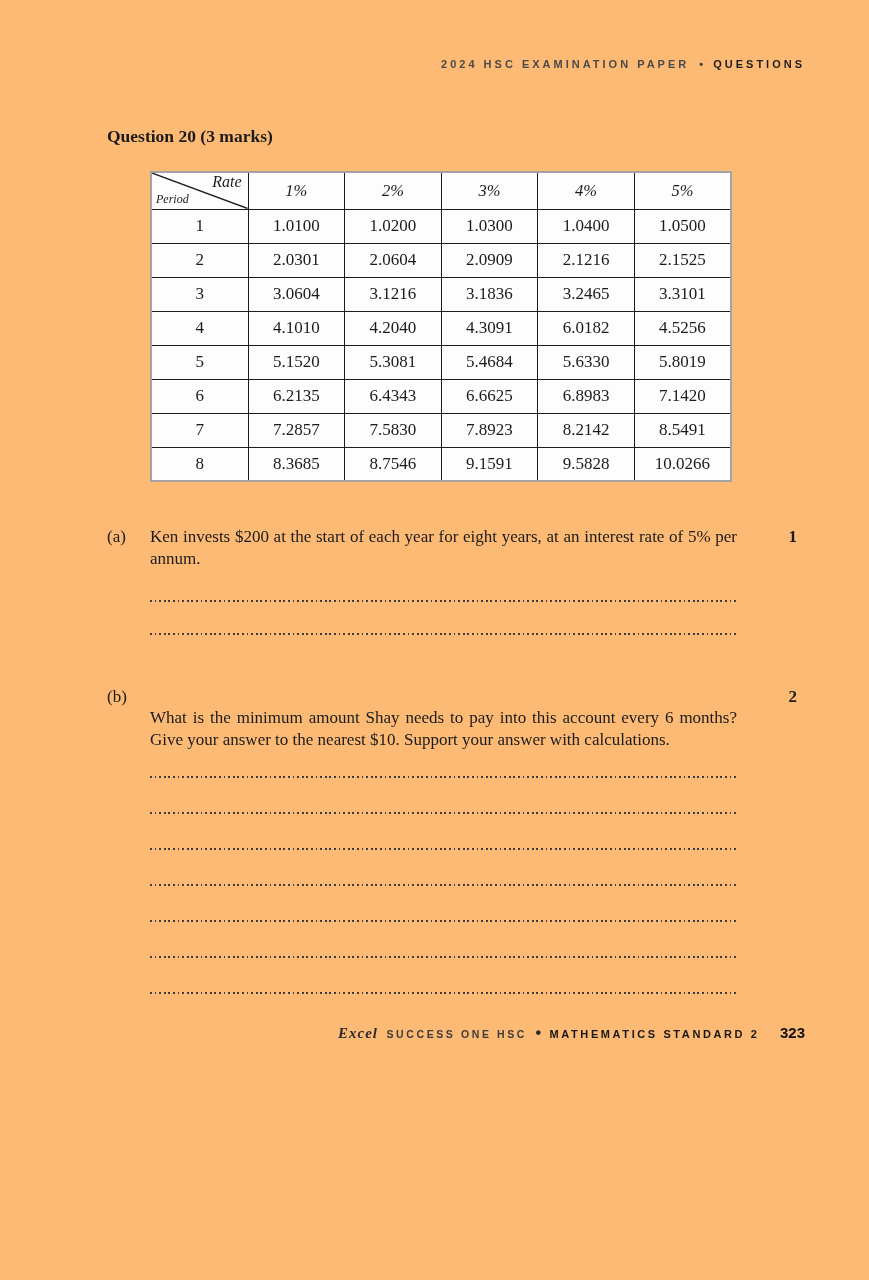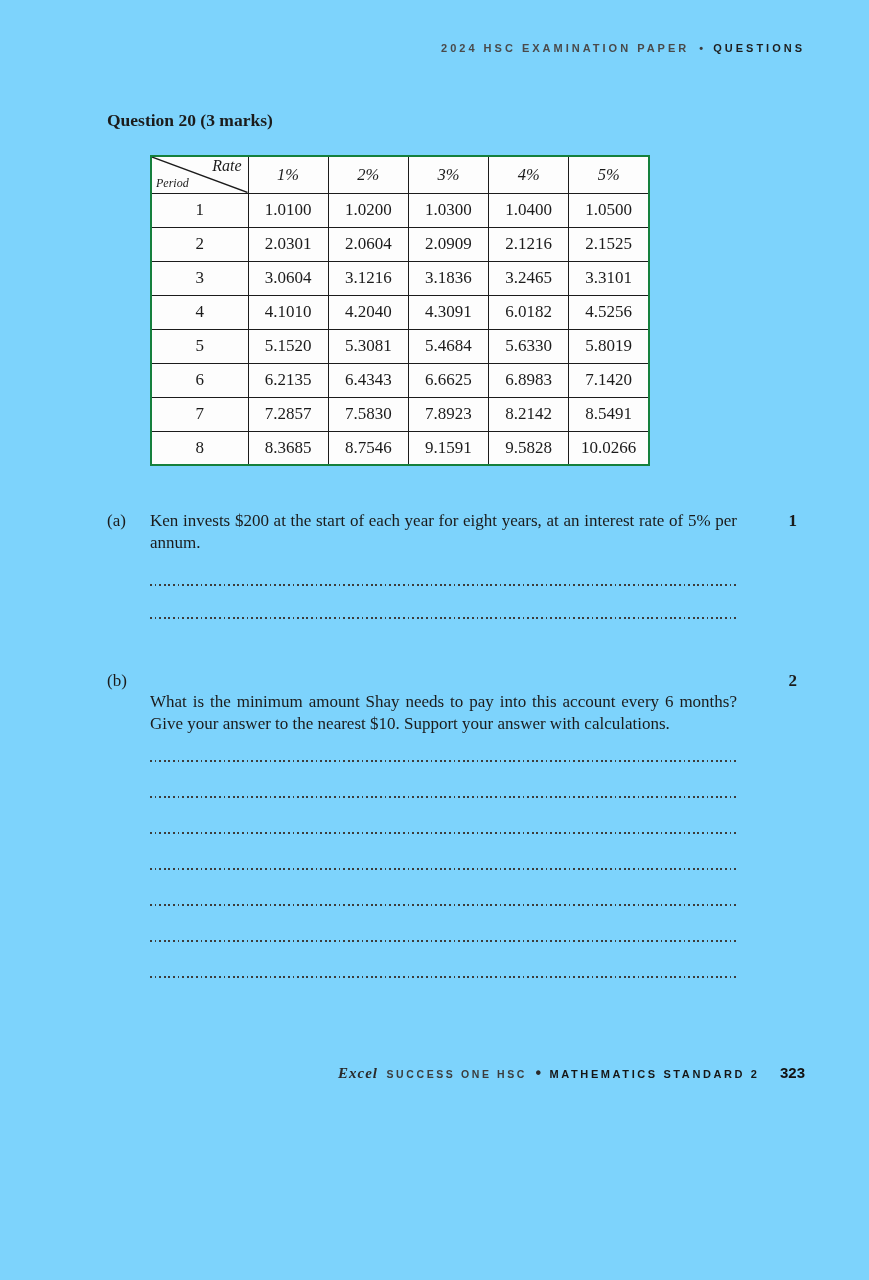--- a/index.html
+++ b/index.html
@@ -2,23 +2,23 @@
 <html><head>
 <meta charset="utf-8">
 <style>
   * { margin: 0; padding: 0; box-sizing: border-box; }
   html, body { background: #ffffff; }
   .page {
     position: relative;
     width: 869px;
     height: 1280px;
     margin: 0 auto;
-    background: #7dd3fc;
+    background: #fdba74;
     overflow: hidden;
-    padding: 42px 64px 0 107px;
+    padding: 58px 64px 0 107px;
     font-family: "Liberation Serif", serif;
     color: #1b1b1b;
   }
 
   
   .running-header {
     text-align: right;
     font-family: "Liberation Sans", sans-serif;
     font-size: 11px;
     line-height: 13px;
@@ -33,22 +33,22 @@
   .question-heading { margin-top: 54px; font-size: 17.5px; line-height: 23px; }
   .question-heading .q-number { font-weight: 700; }
   .question-heading .q-marks { font-weight: 700; }
   .intro { margin-top: 20px; width: 632px; font-size: 17px; line-height: 21px; }
 
   
   .fv-table-wrap { margin-top: 23px; margin-left: 43px; }
   table.fv-table {
     border-collapse: collapse;
     table-layout: fixed;
-    width: 500px;
-    border: 2px solid #15803d;
+    width: 582px;
+    border: 2px solid #a3a3a3;
     background: #fdfdfd;
   }
   table.fv-table th, table.fv-table td {
     border: 1.5px solid #1c1c1c;
     text-align: center;
     vertical-align: middle;
     font-weight: 400;
   }
   table.fv-table col.c-period { width: 97px; }
   .corner-cell { position: relative; height: 37px; padding: 0; }
@@ -86,21 +86,21 @@
     background-image: repeating-linear-gradient(to right, #3c3c3c 0 1.8px, transparent 1.8px 4.6px);
     background-size: 100% 2px;
     background-repeat: no-repeat;
     background-position: left bottom;
   }
   .answer-area-b .answer-line { height: 36px; }
   .answer-area-b .answer-line:first-child { height: 28px; }
 
   
   .running-footer {
-    margin-top: 86px;
+    margin-top: 30px;
     text-align: right;
     white-space: nowrap;
     font-family: "Liberation Sans", sans-serif;
   }
   .running-footer .brand {
     font-family: "Liberation Serif", serif;
     font-style: italic; font-weight: 700;
     font-size: 15px; color: #2a2a2a; letter-spacing: 1px;
   }
   .running-footer .series {

